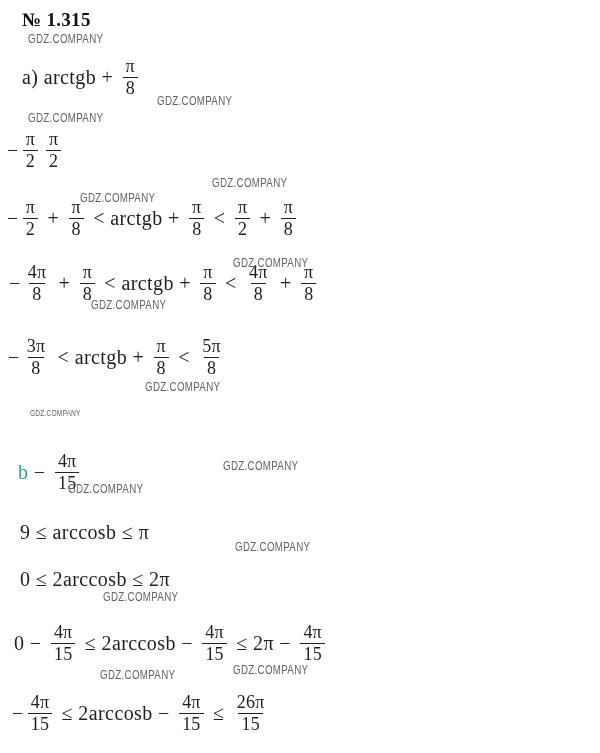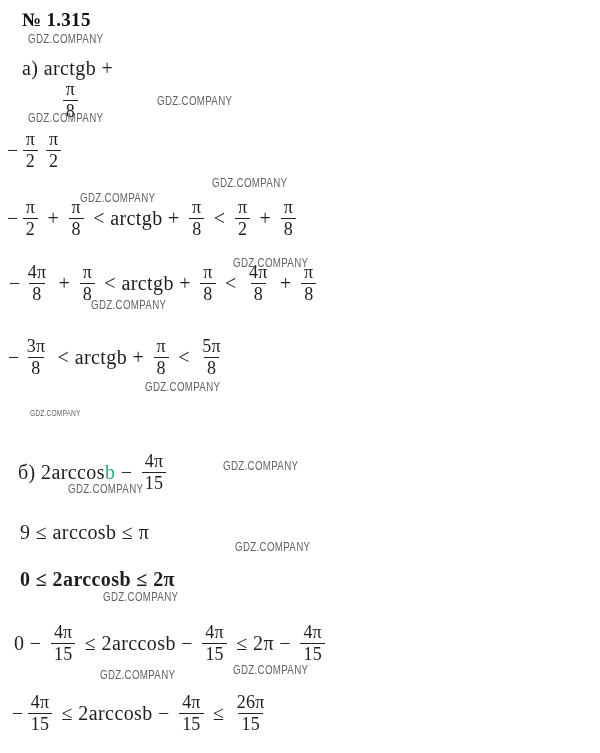--- a/index.html
+++ b/index.html
@@ -70,21 +70,21 @@
     font-size: 8.5px;
     letter-spacing: 0.2px;
   }
 </style>
 </head>
 <body>
 
 <div class="page">
   <h1 class="heading">№ 1.315</h1>
   <div id="formula-layer">
-      <div class="formula-row" style="left: 22px; top: 57px; flex-direction: column;">
+      <div class="formula-row" style="left: 22px; top: 57px;">
         <span class="tok">a) arctgb + </span>
         <span class="frac">
           <span class="num">π</span>
           <span class="den">8</span>
         </span>
       </div>
       <div class="formula-row" style="left: 7px; top: 130px;">
         <span class="tok">−</span>
         <span class="frac">
           <span class="num">π</span>
@@ -160,32 +160,31 @@
           <span class="num">π</span>
           <span class="den">8</span>
         </span>
         <span class="tok"> &lt; </span>
         <span class="frac">
           <span class="num">5π</span>
           <span class="den">8</span>
         </span>
       </div>
       <div class="formula-row" style="left: 18px; top: 452px;">
-        <span class="tok">б) 2arccos</span>
         <span class="tok accent">b</span>
         <span class="tok"> − </span>
         <span class="frac">
           <span class="num">4π</span>
           <span class="den">15</span>
         </span>
       </div>
       <div class="formula-row" style="left: 20px; top: 521px;">
         <span class="tok">9 ≤ arccosb ≤ π</span>
       </div>
-      <div class="formula-row" style="left: 20px; top: 568px; font-weight: bold;">
+      <div class="formula-row" style="left: 20px; top: 568px;">
         <span class="tok">0 ≤ 2arccosb ≤ 2π</span>
       </div>
       <div class="formula-row" style="left: 14px; top: 623px;">
         <span class="tok">0 − </span>
         <span class="frac">
           <span class="num">4π</span>
           <span class="den">15</span>
         </span>
         <span class="tok"> ≤ 2arccosb − </span>
         <span class="frac">

